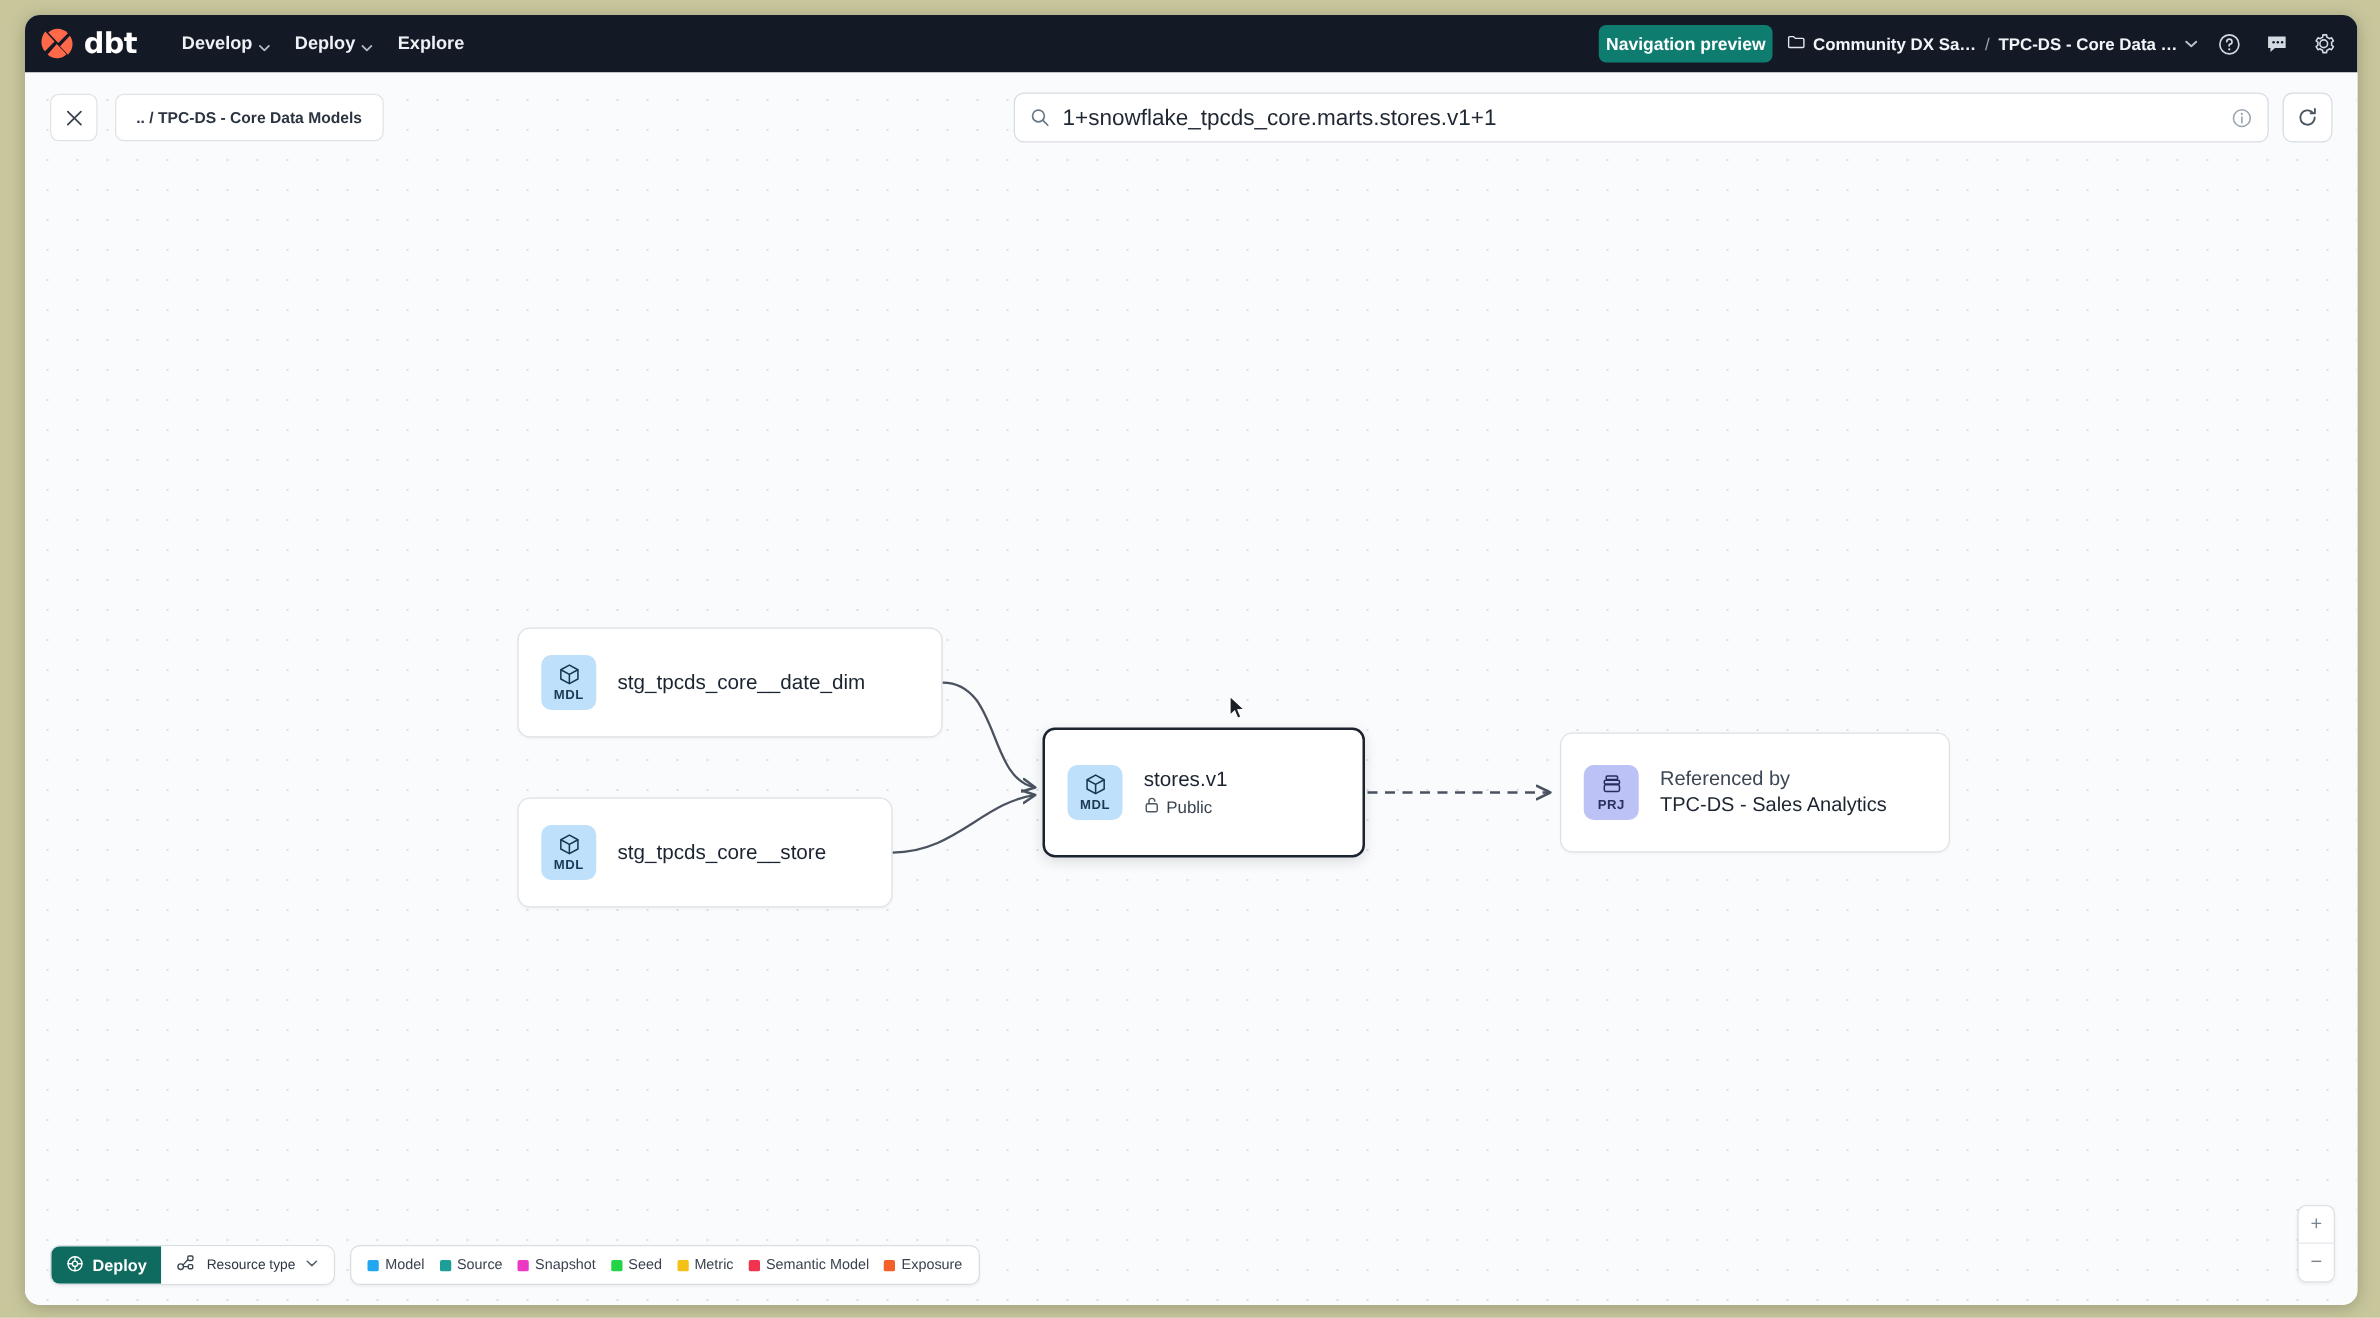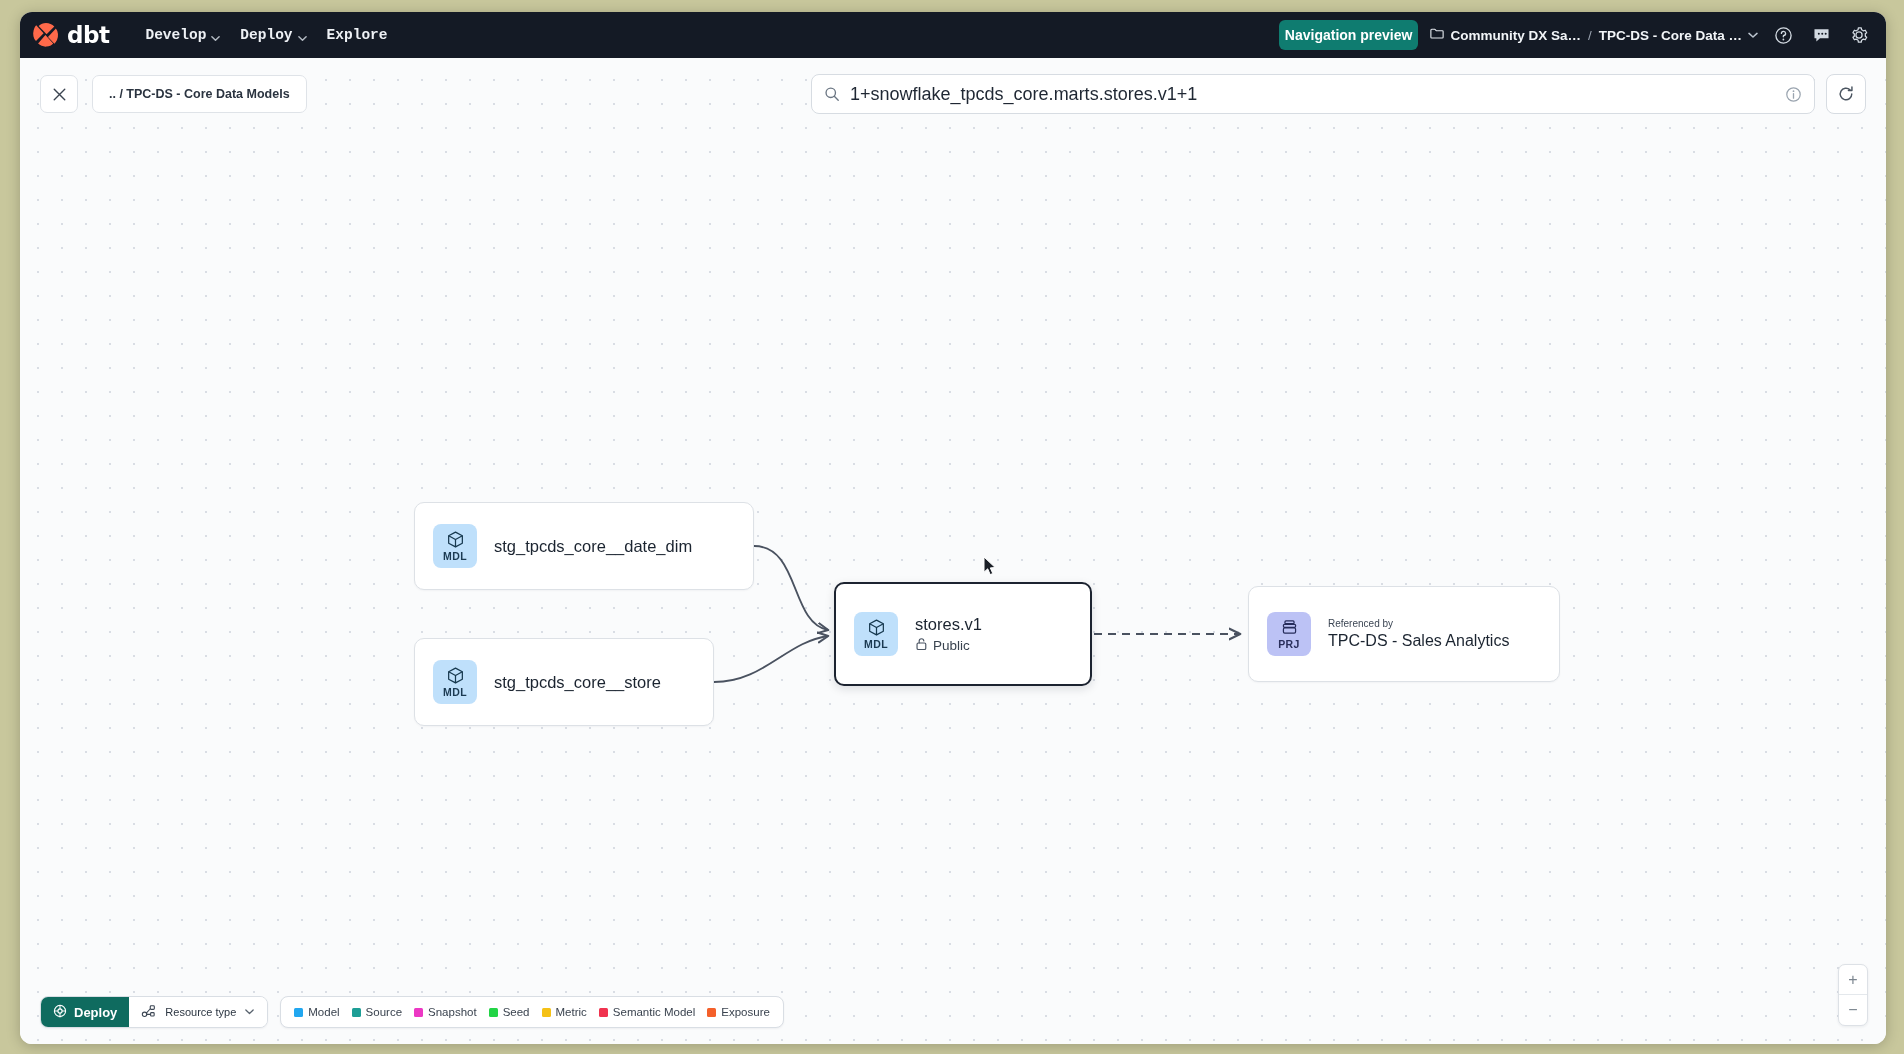--- a/index.html
+++ b/index.html
@@ -36,21 +36,21 @@
   }
   .brand { display: flex; align-items: center; gap: 7px; margin-right: 26px; }
   .brand-logo { width: 28px; height: 26px; position: relative; }
   .brand-word {
     font-size: 23px; font-weight: 700; letter-spacing: -.5px; color: #ffffff;
     font-family: "DejaVu Sans", sans-serif;
   }
   .nav-link {
     display: flex; align-items: center; gap: 5px;
     font-size: 14.5px; font-weight: 600; color: #eef1f5;
-    padding: 6px 10px; border-radius: 5px; cursor: pointer; font-family: Liberation Mono, monospace;
+    padding: 6px 10px; border-radius: 5px; cursor: pointer;
   }
   .caret { width: 9px; height: 9px; opacity: .85; }
 
   .nav-right { margin-left: auto; display: flex; align-items: center; gap: 12px; }
   #nav-preview-badge {
     background: #0f7c70; color: #ffffff;
     font-size: 14px; font-weight: 600;
     padding: 7px 6px; border-radius: 6px; cursor: pointer;
     white-space: nowrap;
     margin-left: 10px;
@@ -162,21 +162,21 @@
   .node-badge.mdl { background: #bfe0fb; color: #1b3a52; }
   .node-badge.prj { background: #bcc2f5; color: #2a2f5c; }
   .badge-label { font-size: 10.5px; font-weight: 700; letter-spacing: .4px; line-height: 1; margin-top: 2px; }
   .node-text { display: flex; flex-direction: column; justify-content: center; gap: 3px; }
   .node-title { font-size: 16.5px; color: #1b2430; font-weight: 400; white-space: nowrap; }
   .node-title.strong { font-weight: 400; }
   .node-sub {
     font-size: 13.5px; color: #39434f; display: flex; align-items: center; gap: 5px;
     white-space: nowrap;
   }
-  .node-kicker { font-size: 10px; color: #3c4654; white-space: nowrap; }
+  .node-kicker { font-size: 16px; color: #3c4654; white-space: nowrap; }
   .node-name2 { font-size: 16px; color: #1b2430; white-space: nowrap; }
 
   
   #bottombar {
     position: absolute; left: 20px; bottom: 16px;
     display: flex; align-items: center; gap: 12px;
   }
   .pill-group {
     display: flex; align-items: stretch;
     border: 1px solid #d9dee4; border-radius: 8px; overflow: hidden;

